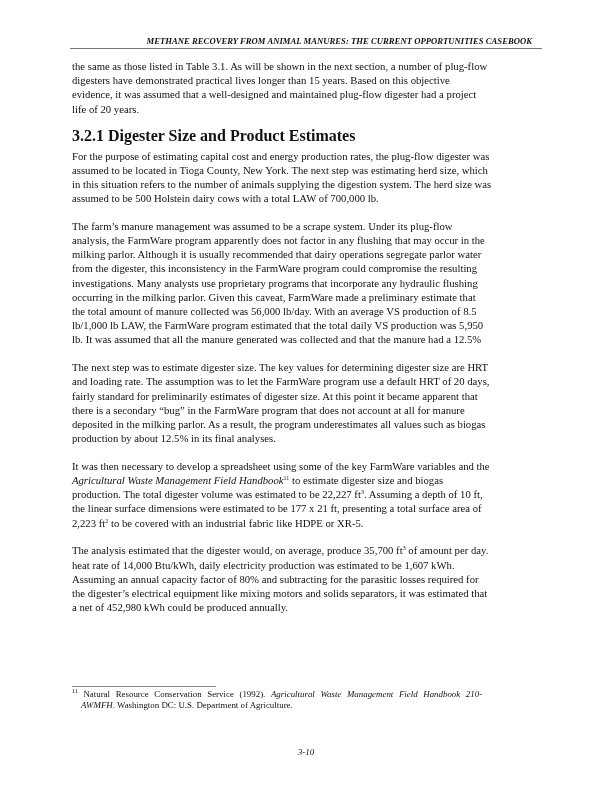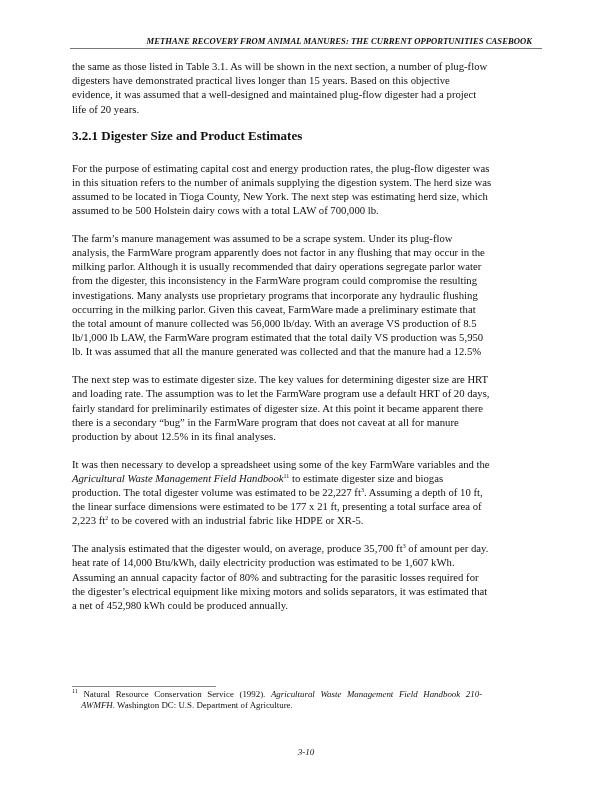--- a/index.html
+++ b/index.html
@@ -2,21 +2,21 @@
 <html><head>
   <meta charset="utf-8">
   <style>
     html, body { margin: 0; padding: 0; background: #ffffff; }
     body { width: 612px; height: 792px; position: relative; overflow: hidden; font-family: "Liberation Serif", serif; color: #111; }
     .header { position: absolute; left: 61px; top: 36px; width: 471px; text-align: right; font-size: 8.6px; font-weight: bold; font-style: italic; letter-spacing: 0.05px; white-space: nowrap; }
     .header-rule { position: absolute; left: 70px; top: 48px; width: 472px; height: 0; border-top: 1.3px solid #777; }
     .body { position: absolute; left: 72px; top: 59px; width: 468px; font-size: 10.7px; line-height: 14.2px; }
     .line { white-space: nowrap; display: block; height: 14.2px; }
     .gap { height: 13.6px; }
-    .heading { font-weight: bold; font-size: 13px; margin-top: 0; margin-bottom: 12px; white-space: nowrap; }
+    .heading { font-weight: bold; font-size: 16px; margin-top: 0; margin-bottom: 0; white-space: nowrap; }
     .it { font-style: italic; }
     sup { font-size: 6px; vertical-align: 0; position: relative; top: -4px; line-height: 0; }
     .fn-rule { position: absolute; left: 72px; top: 686px; width: 144px; border-top: 0.8px solid #888; }
     .footnote { position: absolute; left: 72px; top: 689px; width: 468px; font-size: 8.9px; line-height: 11px; }
     .footnote .row { white-space: nowrap; display: block; }
     .fn1 { word-spacing: 3.4px; }
     .fn2 { padding-left: 9px; }
     .pageno { position: absolute; left: 0; width: 612px; top: 747px; text-align: center; font-size: 9px; font-weight: normal; font-style: italic; }
   </style>
 </head>
@@ -30,42 +30,43 @@
     <span class="line">the same as those listed in Table 3.1. As will be shown in the next section, a number of plug-flow</span>
     <span class="line">digesters have demonstrated practical lives longer than 15 years. Based on this objective</span>
     <span class="line">evidence, it was assumed that a well-designed and maintained plug-flow digester had a project</span>
     <span class="line">life of 20 years.</span>
   </div>
   <div class="gap"></div>
   <div class="heading line">3.2.1 Digester Size and Product Estimates</div>
   <div style="height:5px"></div>
   <div>
     <span class="line">For the purpose of estimating capital cost and energy production rates, the plug-flow digester was</span>
+    <span class="line">assumed to be located in Tioga County, New York. The next step was estimating herd size, which</span>
     <span class="line">in this situation refers to the number of animals supplying the digestion system. The herd size was</span>
-    <span class="line">assumed to be located in Tioga County, New York. The next step was estimating herd size, which</span>
     <span class="line">assumed to be 500 Holstein dairy cows with a total LAW of 700,000 lb.</span>
   </div>
   <div class="gap"></div>
   <div>
     <span class="line">The farm’s manure management was assumed to be a scrape system. Under its plug-flow</span>
     <span class="line">analysis, the FarmWare program apparently does not factor in any flushing that may occur in the</span>
     <span class="line">milking parlor. Although it is usually recommended that dairy operations segregate parlor water</span>
     <span class="line">from the digester, this inconsistency in the FarmWare program could compromise the resulting</span>
     <span class="line">investigations. Many analysts use proprietary programs that incorporate any hydraulic flushing</span>
     <span class="line">occurring in the milking parlor. Given this caveat, FarmWare made a preliminary estimate that</span>
     <span class="line">the total amount of manure collected was 56,000 lb/day. With an average VS production of 8.5</span>
     <span class="line">lb/1,000 lb LAW, the FarmWare program estimated that the total daily VS production was 5,950</span>
     <span class="line">lb. It was assumed that all the manure generated was collected and that the manure had a 12.5%</span>
   </div>
   <div class="gap"></div>
   <div>
     <span class="line">The next step was to estimate digester size. The key values for determining digester size are HRT</span>
     <span class="line">and loading rate. The assumption was to let the FarmWare program use a default HRT of 20 days,</span>
-    <span class="line">fairly standard for preliminarily estimates of digester size. At this point it became apparent there</span>
-    <span class="line">there is a secondary “bug” in the FarmWare program that does not caveat at all for manure</span>
+    <span class="line">fairly standard for preliminarily estimates of digester size. At this point it became apparent that</span>
+    <span class="line">there is a secondary “bug” in the FarmWare program that does not account at all for manure</span>
+    <span class="line">deposited in the milking parlor. As a result, the program underestimates all values such as biogas</span>
     <span class="line">production by about 12.5% in its final analyses.</span>
   </div>
   <div class="gap"></div>
   <div>
     <span class="line">It was then necessary to develop a spreadsheet using some of the key FarmWare variables and the</span>
     <span class="line"><span class="it">Agricultural Waste Management Field Handbook</span><sup>11</sup><span> to estimate digester size and biogas</span></span>
     <span class="line"><span>production. The total digester volume was estimated to be 22,227 ft</span><sup>3</sup><span>. Assuming a depth of 10 ft,</span></span>
     <span class="line">the linear surface dimensions were estimated to be 177 x 21 ft, presenting a total surface area of</span>
     <span class="line"><span>2,223 ft</span><sup>2</sup><span> to be covered with an industrial fabric like HDPE or XR-5.</span></span>
   </div>

